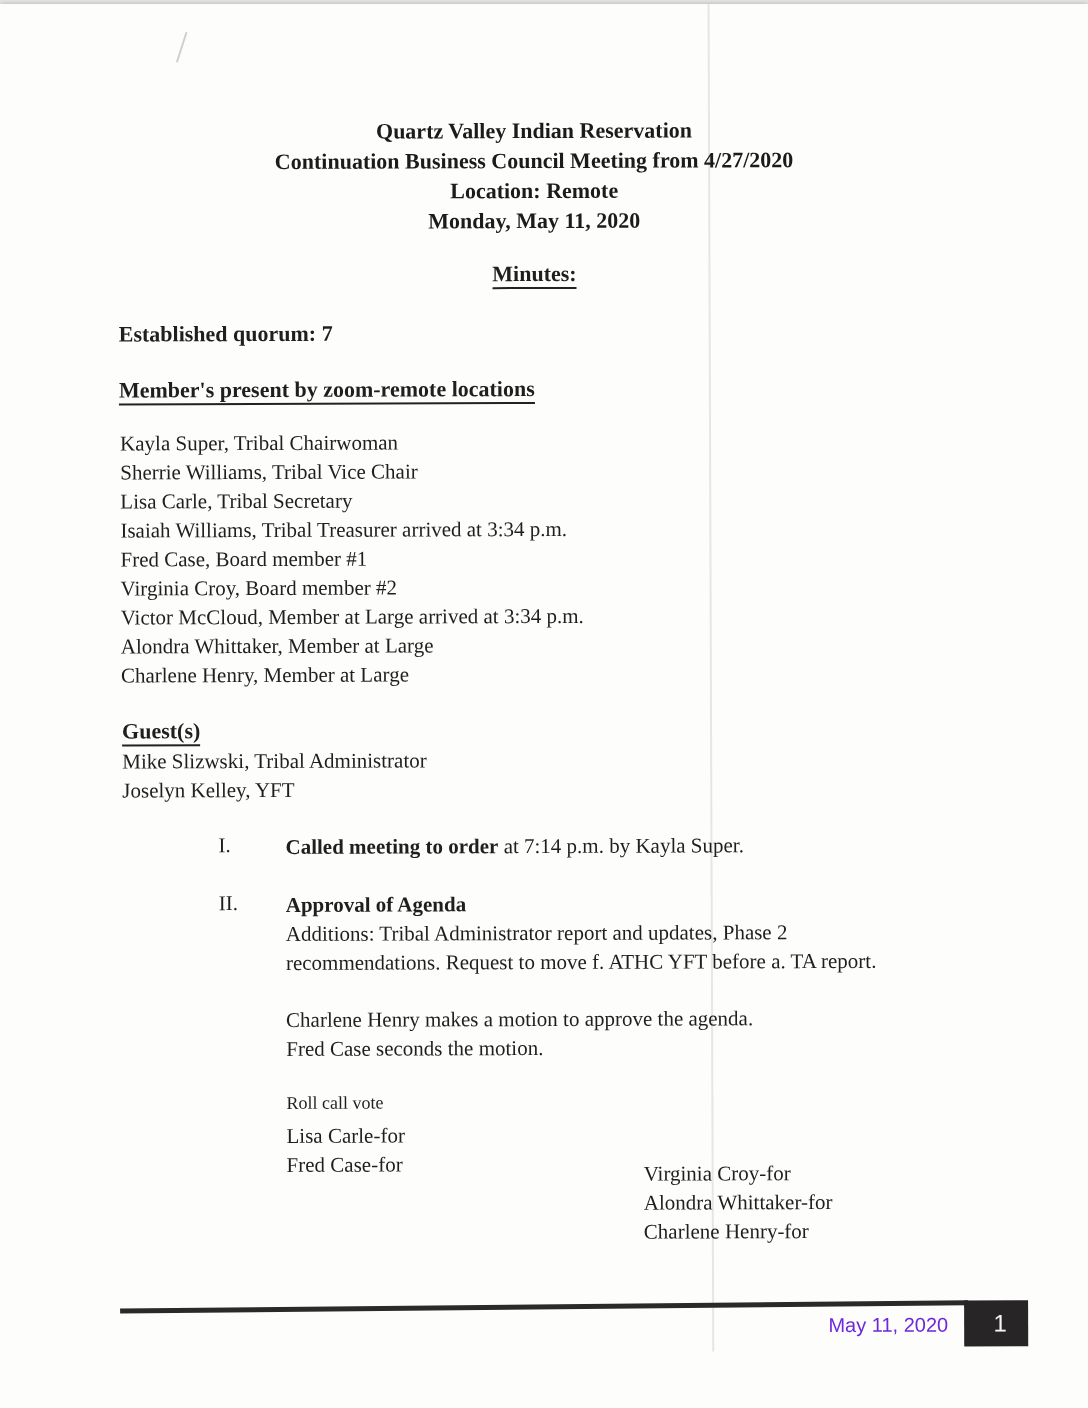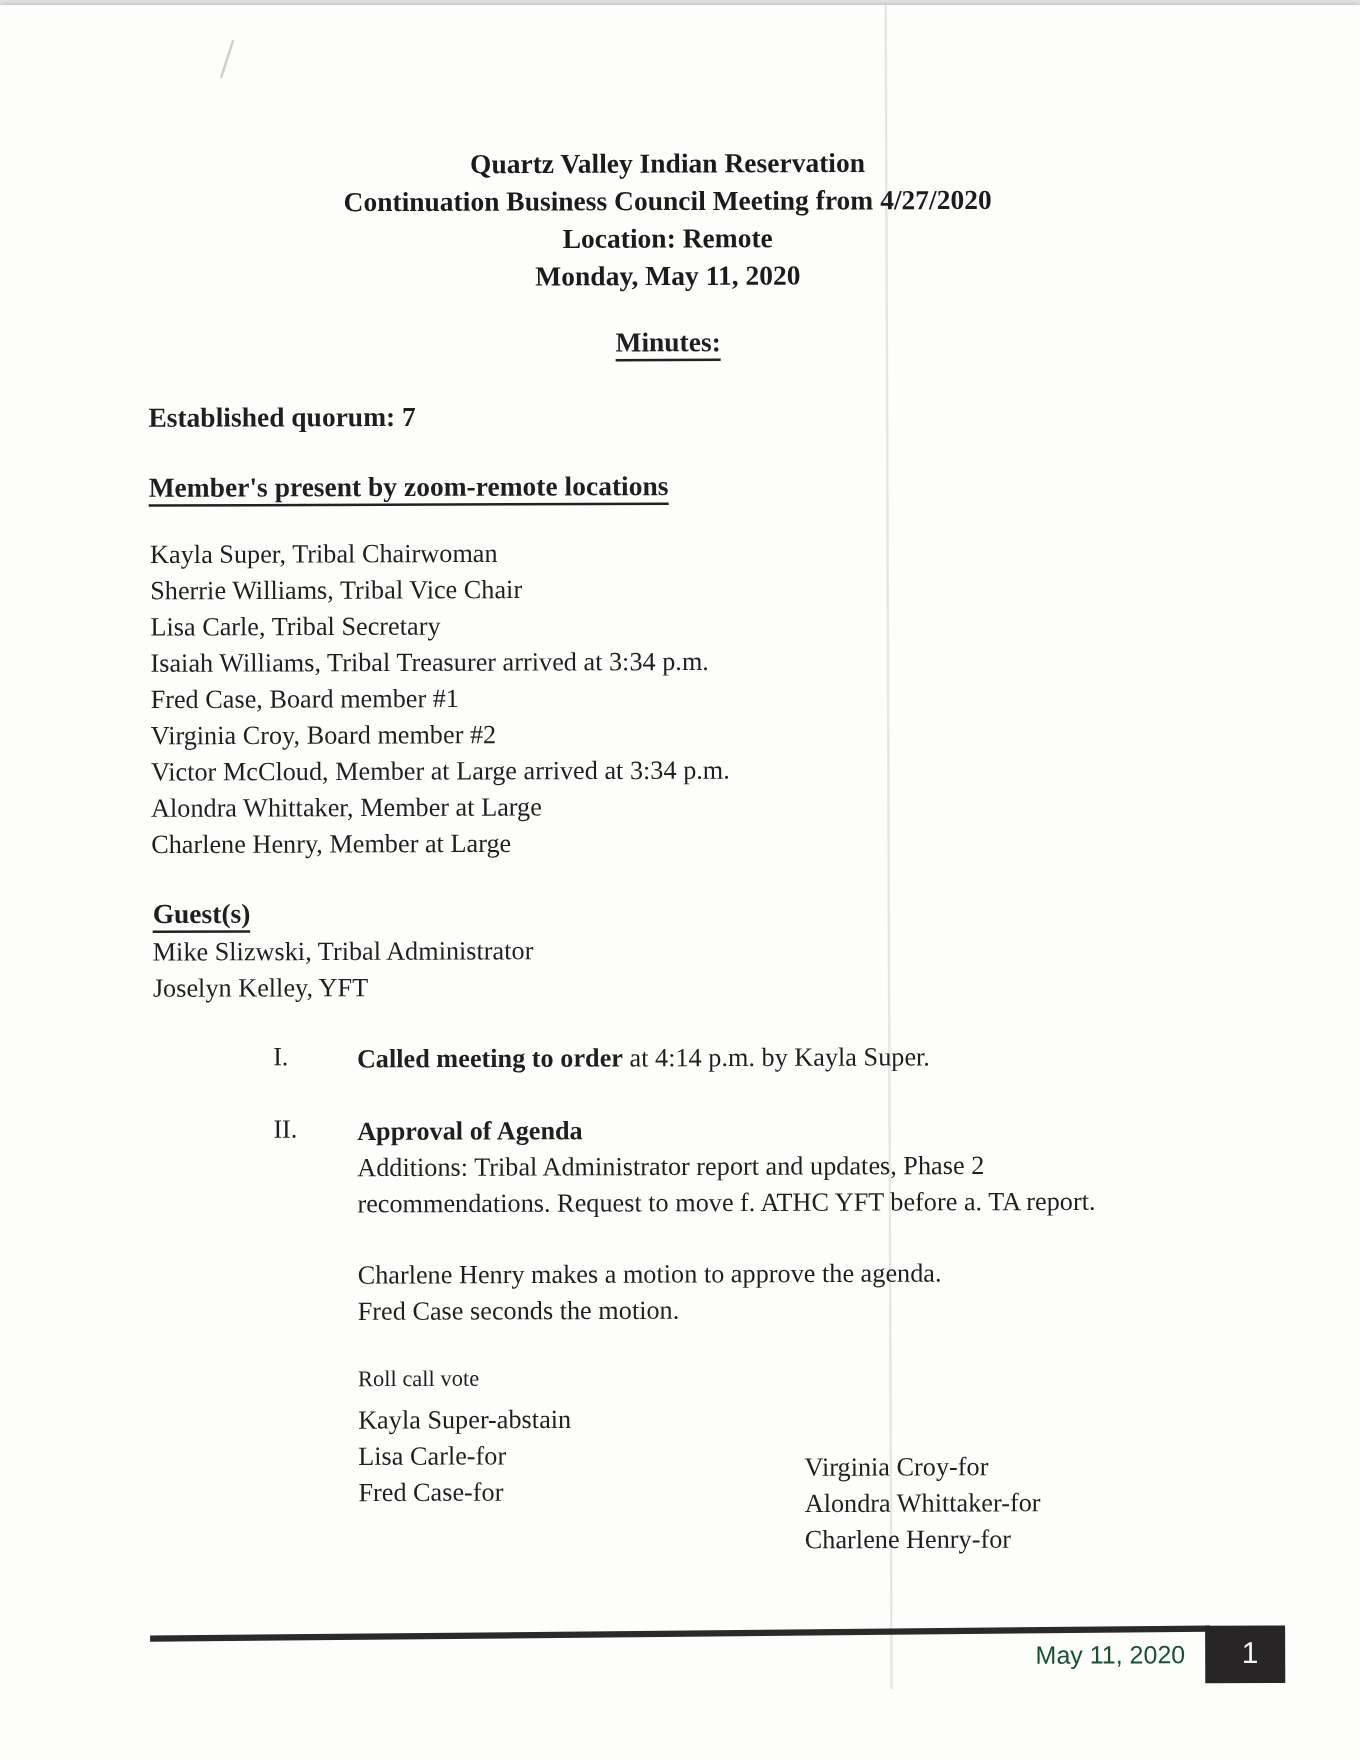--- a/index.html
+++ b/index.html
@@ -32,21 +32,21 @@
   .num2{top:886px;} .body2{top:886px;}
   .motion{left:285px;top:1001px;}
   .rollcall-label{left:285px;top:1088px;font-size:18px;}
   .roll-left{left:285px;top:1117px;}
   .roll-right{left:642px;top:1156px;}
   
   .crease-v{left:710px;top:0;width:2px;height:1348px;background:rgba(150,150,150,.22);}
   .scratch{left:183px;top:26px;width:2px;height:32px;background:rgba(150,150,150,.45);transform:rotate(18deg);border-radius:2px;}
   
   .footer-bar{left:118px;top:1303px;width:848px;height:5px;background:#2a2a2a;transform:rotate(-0.35deg);transform-origin:left center;}
-  .footer-date{left:700px;top:1311px;width:246px;text-align:right;font-family:"Liberation Sans", sans-serif;font-size:20px;color:#14532d;}
+  .footer-date{left:700px;top:1311px;width:246px;text-align:right;font-family:"Liberation Sans", sans-serif;font-size:20px;color:#6d28d9;}
   .page-box{left:962px;top:1298px;width:64px;height:46px;background:#272525;
     display:flex;align-items:center;justify-content:center;}
   .page-box span{color:#f5f5f5;font-family:"Liberation Sans", sans-serif;font-size:24px;margin-left:8px;}
 </style>
 </head>
 <body>
 
 <div class="page">
   <div class="content">
 
@@ -84,37 +84,36 @@
 
     <div class="abs guests-heading">
       <span class="u">Guest(s)</span>
     </div>
     <div class="abs body-list guests-list">
       <div>Mike Slizwski, Tribal Administrator</div>
       <div>Joselyn Kelley, YFT</div>
     </div>
 
     <div class="abs item-number num1">I.</div>
-    <div class="abs item-body body1"><span class="b">Called meeting to order</span><span> at 4:14 p.m. by Kayla Super.</span></div>
+    <div class="abs item-body body1"><span class="b">Called meeting to order</span><span> at 7:14 p.m. by Kayla Super.</span></div>
 
     <div class="abs item-number num2">II.</div>
     <div class="abs item-body body2">
       <div class="b">Approval of Agenda</div>
       <div>Additions: Tribal Administrator report and updates, Phase 2</div>
       <div>recommendations. Request to move f. ATHC YFT before a. TA report.</div>
     </div>
 
     <div class="abs body-list motion">
       <div>Charlene Henry makes a motion to approve the agenda.</div>
       <div>Fred Case seconds the motion.</div>
     </div>
 
     <div class="abs rollcall-label">Roll call vote</div>
     <div class="abs body-list roll-left">
-      <div>Kayla Super-abstain</div>
       <div>Lisa Carle-for</div>
       <div>Fred Case-for</div>
     </div>
     <div class="abs body-list roll-right">
       <div>Virginia Croy-for</div>
       <div>Alondra Whittaker-for</div>
       <div>Charlene Henry-for</div>
     </div>
 
     <div class="abs footer-bar"></div>

